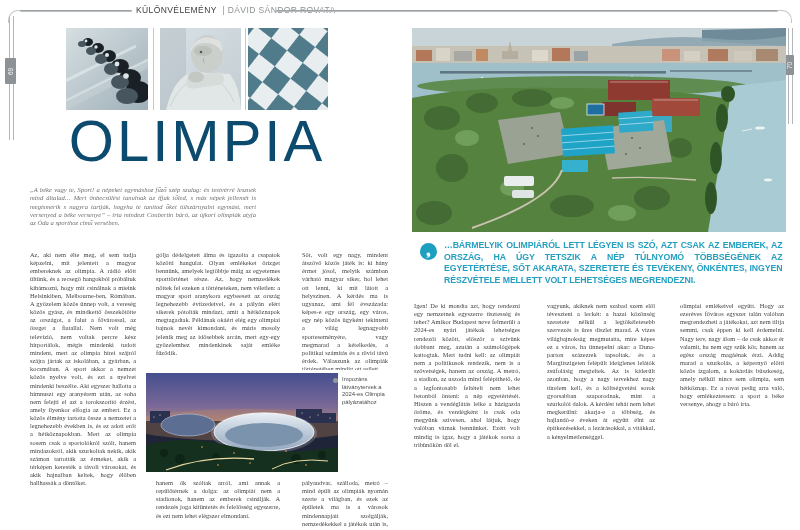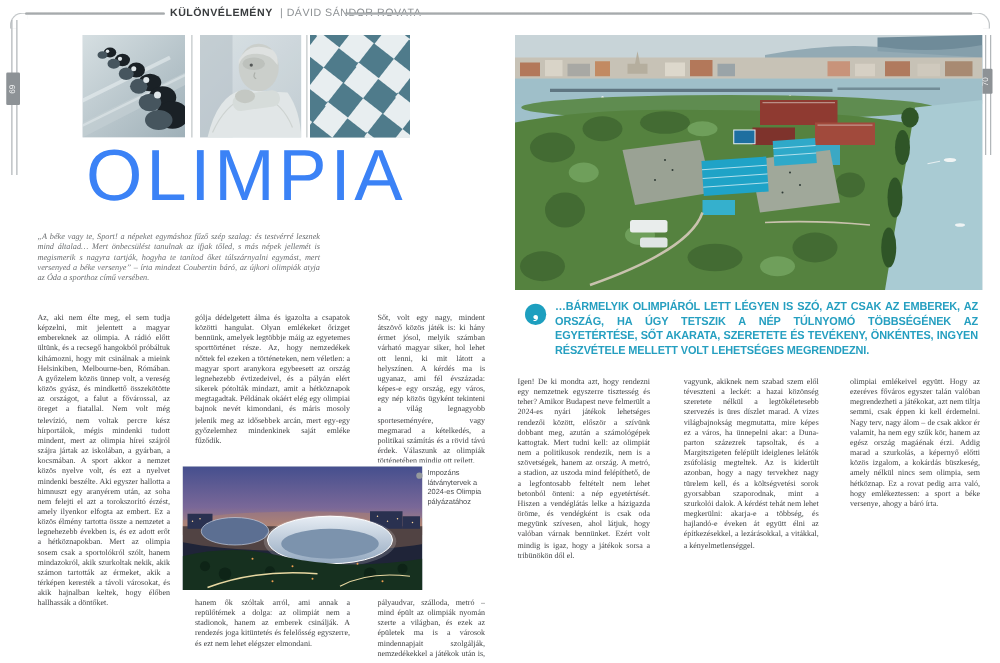--- a/index.html
+++ b/index.html
@@ -5,41 +5,41 @@
   html,body{margin:0;padding:0;background:#ffffff;}
   #spread{position:relative;width:800px;height:530px;background:#ffffff;overflow:hidden;
           font-family:"Liberation Serif",serif;color:#3f3f3f;}
   .abs{position:absolute;}
 
   
   .hrule{height:2px;background:linear-gradient(#8f9496,#c9ccce);border-radius:2px;}
   .corner{width:13px;height:12px;border:1px solid #c3c7c9;border-right:none;border-bottom:none;border-top-left-radius:10px;}
   .corner.r{transform:scaleX(-1);}
   .header-label{font-family:"Liberation Sans",sans-serif;font-size:8.5px;letter-spacing:.4px;white-space:nowrap;}
-  .header-label .rubric{font-weight:bold;color:#3a3d3f;}
+  .header-label .rubric{font-weight:normal;color:#3a3d3f;}
   .header-label .byline{color:#8d9194;font-weight:normal;margin-left:3px;}
 
   
   .vrule{width:3px;border-left:1px solid #b2b7ba;border-right:1px solid #b2b7ba;}
   .pbadge{background:#8d9296;color:#f2f3f3;font-family:"Liberation Sans",sans-serif;font-size:6.5px;
           display:flex;align-items:center;justify-content:center;border-radius:1px;
           writing-mode:vertical-rl;transform:rotate(180deg);}
 
   
   .photo{overflow:hidden;background:#d7dee1;}
   .photo svg{display:block;}
   .photo-sep{width:1px;background:#c2c7c9;}
   .checker-wrap{overflow:hidden;position:relative;}
   .checker{position:absolute;left:-40%;top:-40%;width:180%;height:180%;
            background-color:#e8eef0;
            background-image:repeating-conic-gradient(#4f7b8b 0% 25%, #e8eef0 0% 50%);
            background-size:40px 40px;transform:rotate(38deg);}
 
   
-  .title{font-family:"Liberation Sans",sans-serif;font-weight:200;color:#3b82f6;
+  .title{font-family:"Liberation Sans",sans-serif;font-weight:200;color:#0c4a6e;
          font-size:58px;letter-spacing:3px;text-align:center;line-height:1;}
   .lede{font-style:italic;font-size:6.6px;line-height:8.3px;color:#6b6e70;text-align:justify;}
 
   
   .col{font-size:6.4px;line-height:8.15px;text-align:justify;color:#424446;overflow:hidden;}
 
   
   .caption{font-family:"Liberation Sans",sans-serif;font-size:5.9px;line-height:7.6px;color:#4a4d4f;}
   .cap-dot{width:5px;height:5px;border-radius:50%;background:#95999c;}
 

